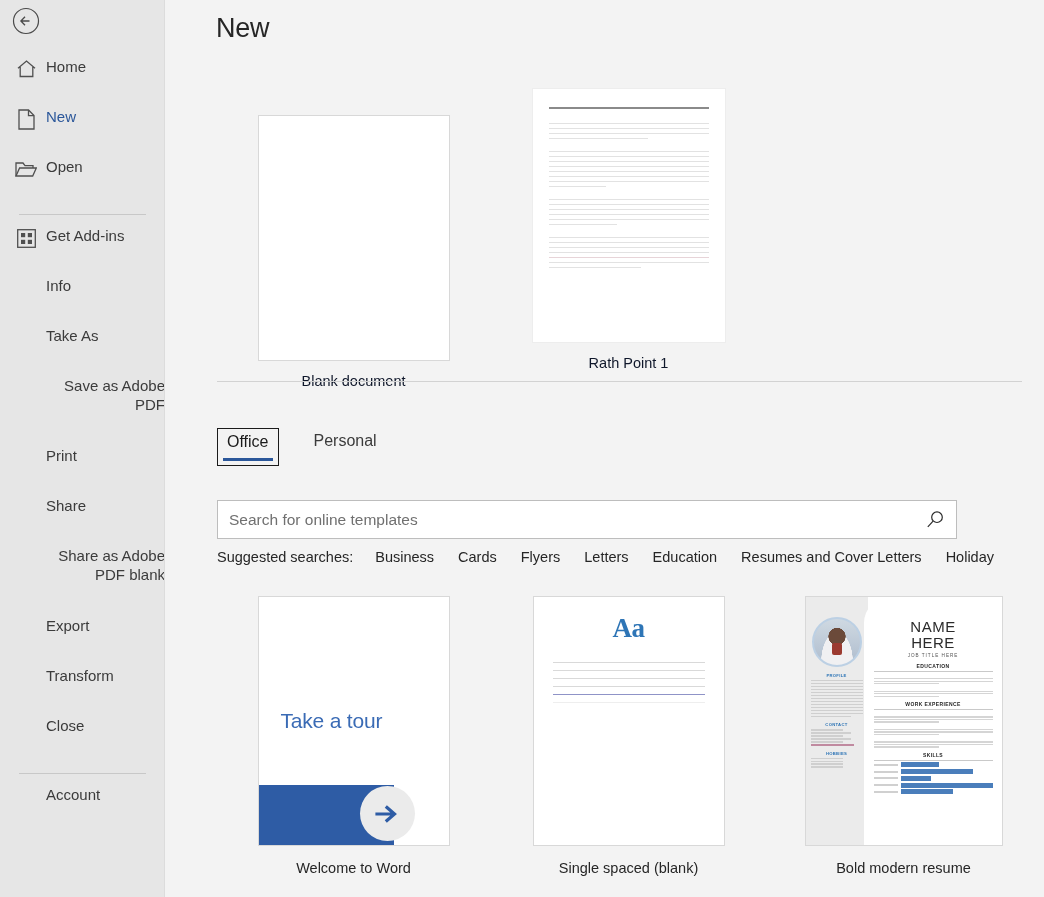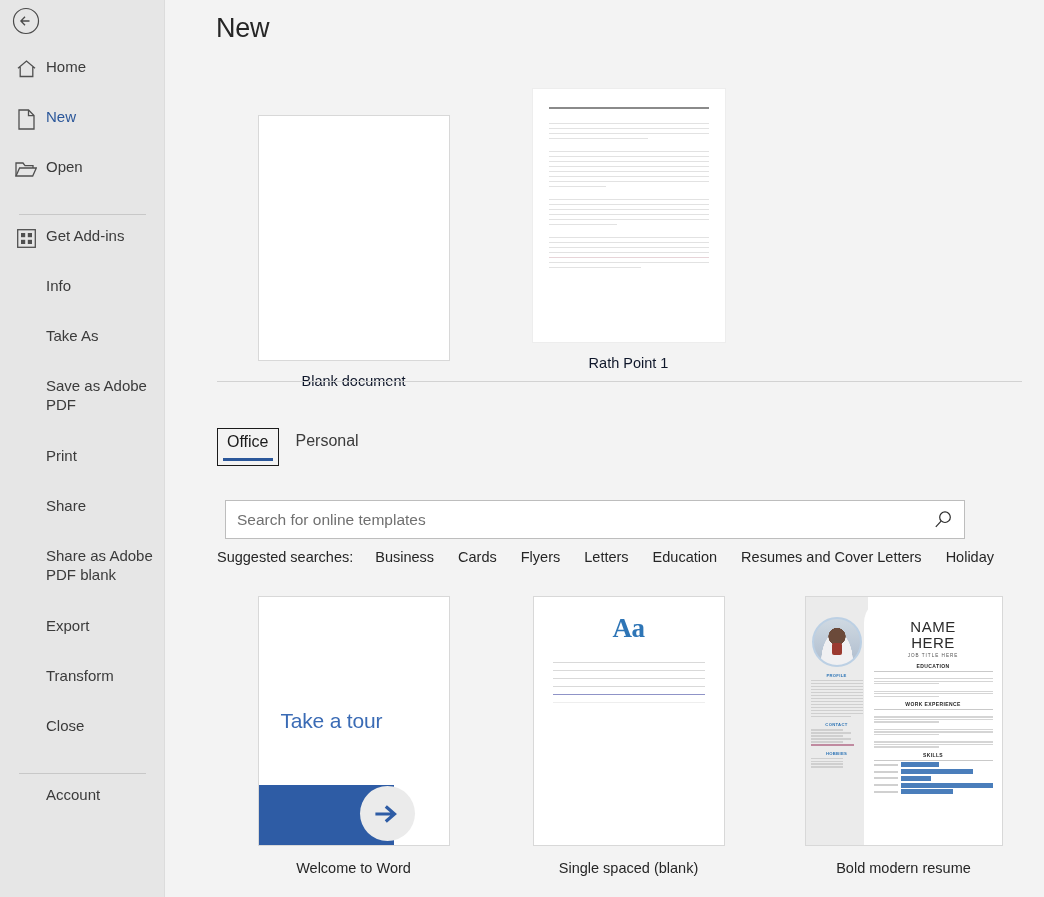--- a/index.html
+++ b/index.html
@@ -38,20 +38,21 @@
     top: 6px;
     width: 30px;
     height: 30px;
     cursor: pointer;
   }
   .nav {
     position: absolute;
     top: 55px;
     left: 0;
     width: 165px;
+    text-align: right;
   }
   .nav-item {
     display: flex;
     align-items: flex-start;
     height: 50px;
     padding-left: 14px;
     box-sizing: border-box;
     cursor: pointer;
     font-size: 15px;
     color: #3b3b3b;
@@ -166,21 +167,21 @@
     background: #d2d2d2;
   }
 
   
   .tabs {
     position: absolute;
     left: 52px;
     top: 428px;
     display: flex;
     align-items: flex-start;
-    gap: 8px;
+    gap: 26px;
   }
   .tab {
     font-size: 16px;
     color: #3b3b3b;
     padding: 4px 9px 0 9px;
     cursor: pointer;
     position: relative;
     height: 38px;
     box-sizing: border-box;
   }
@@ -193,21 +194,21 @@
     left: 5px;
     right: 5px;
     bottom: 4px;
     height: 3px;
     background: #2b579a;
   }
 
   
   .searchbox {
     position: absolute;
-    left: 60px;
+    left: 52px;
     top: 500px;
     width: 740px;
     height: 39px;
     background: #ffffff;
     border: 1px solid #bdbdbd;
     box-sizing: border-box;
     display: flex;
     align-items: center;
     cursor: text;
   }

